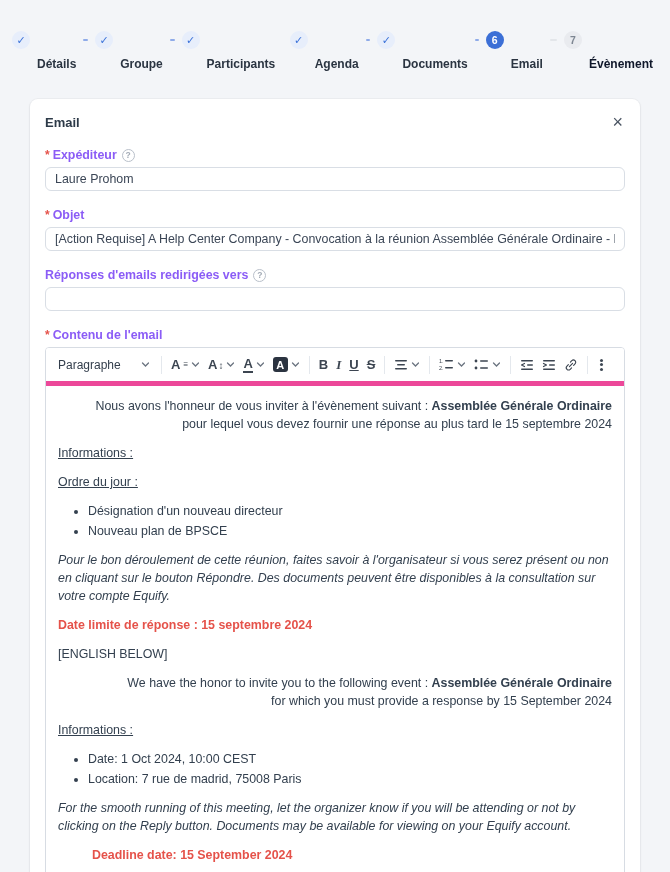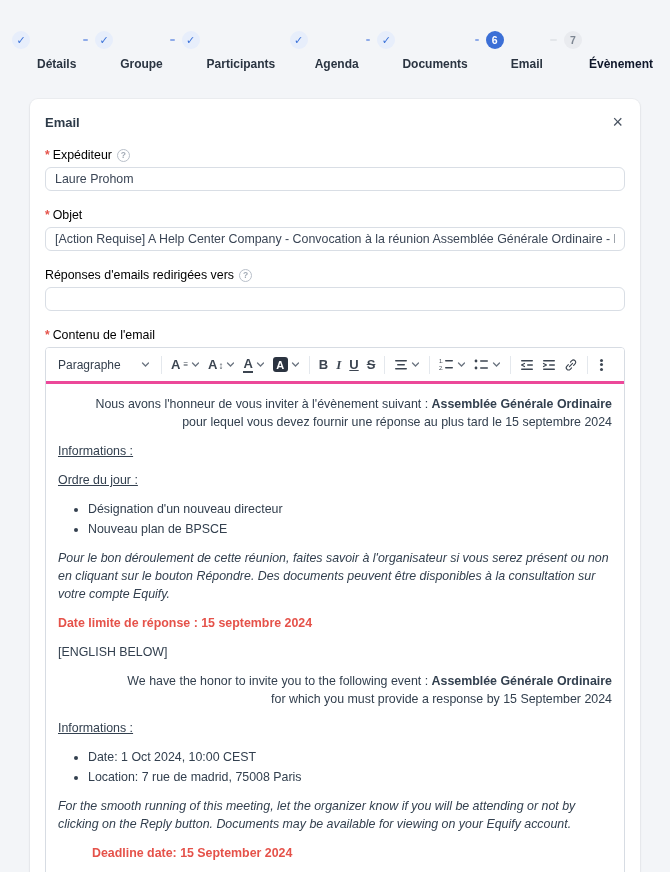--- a/index.html
+++ b/index.html
@@ -39,41 +39,41 @@
     padding:14px 15px 16px;
   }
   .card-header { display:flex; align-items:center; justify-content:space-between; margin-bottom:17px; }
   .card-title { font-size:13px; font-weight:700; color:#2d3a48; }
   .close-btn { font-size:18px; line-height:1; color:#4b5563; cursor:pointer; padding:0 2px; }
 
   
   .field { margin-bottom:17px; }
   .label-row { display:flex; align-items:center; margin-bottom:5px; }
   .req { color:#e5534b; font-size:12px; margin-right:3px; font-weight:700; }
-  .lbl { font-size:12.4px; font-weight:400; color:#000000; }
+  .lbl { font-size:12.4px; font-weight:700; color:#8b5cf6; }
   .help {
     width:13px; height:13px; border-radius:50%;
     border:1px solid #b9c0ca; color:#a2aab5;
     font-size:8.5px; font-weight:700;
     display:inline-flex; align-items:center; justify-content:center;
     margin-left:5px; cursor:pointer;
   }
   .txt-input {
     width:100%; height:24px; padding:0 9px;
     border:1px solid #d9dee5; border-radius:6px;
     font-family:"Liberation Sans", sans-serif;
     font-size:12.4px; color:#3b4656; background:#fff;
     outline:none; white-space:nowrap; overflow:hidden; text-overflow:clip;
   }
 
   
   .editor { border:1px solid #d7dce3; border-radius:4px; overflow:hidden; }
   .toolbar {
     display:flex; align-items:center; padding:4px 6px;
-    border-bottom:3px solid #ec4899; background:#fff; flex-wrap:nowrap;
+    border-bottom:5px solid #ec4899; background:#fff; flex-wrap:nowrap;
   }
   .tb-btn {
     display:flex; align-items:center; gap:3px;
     padding:3px 4px; border-radius:4px; cursor:pointer;
     color:#3c4551; font-size:13px;
   }
   .para-select {
     width:104px; justify-content:space-between;
     font-size:12px; color:#333e4c; padding:3px 6px;
   }

